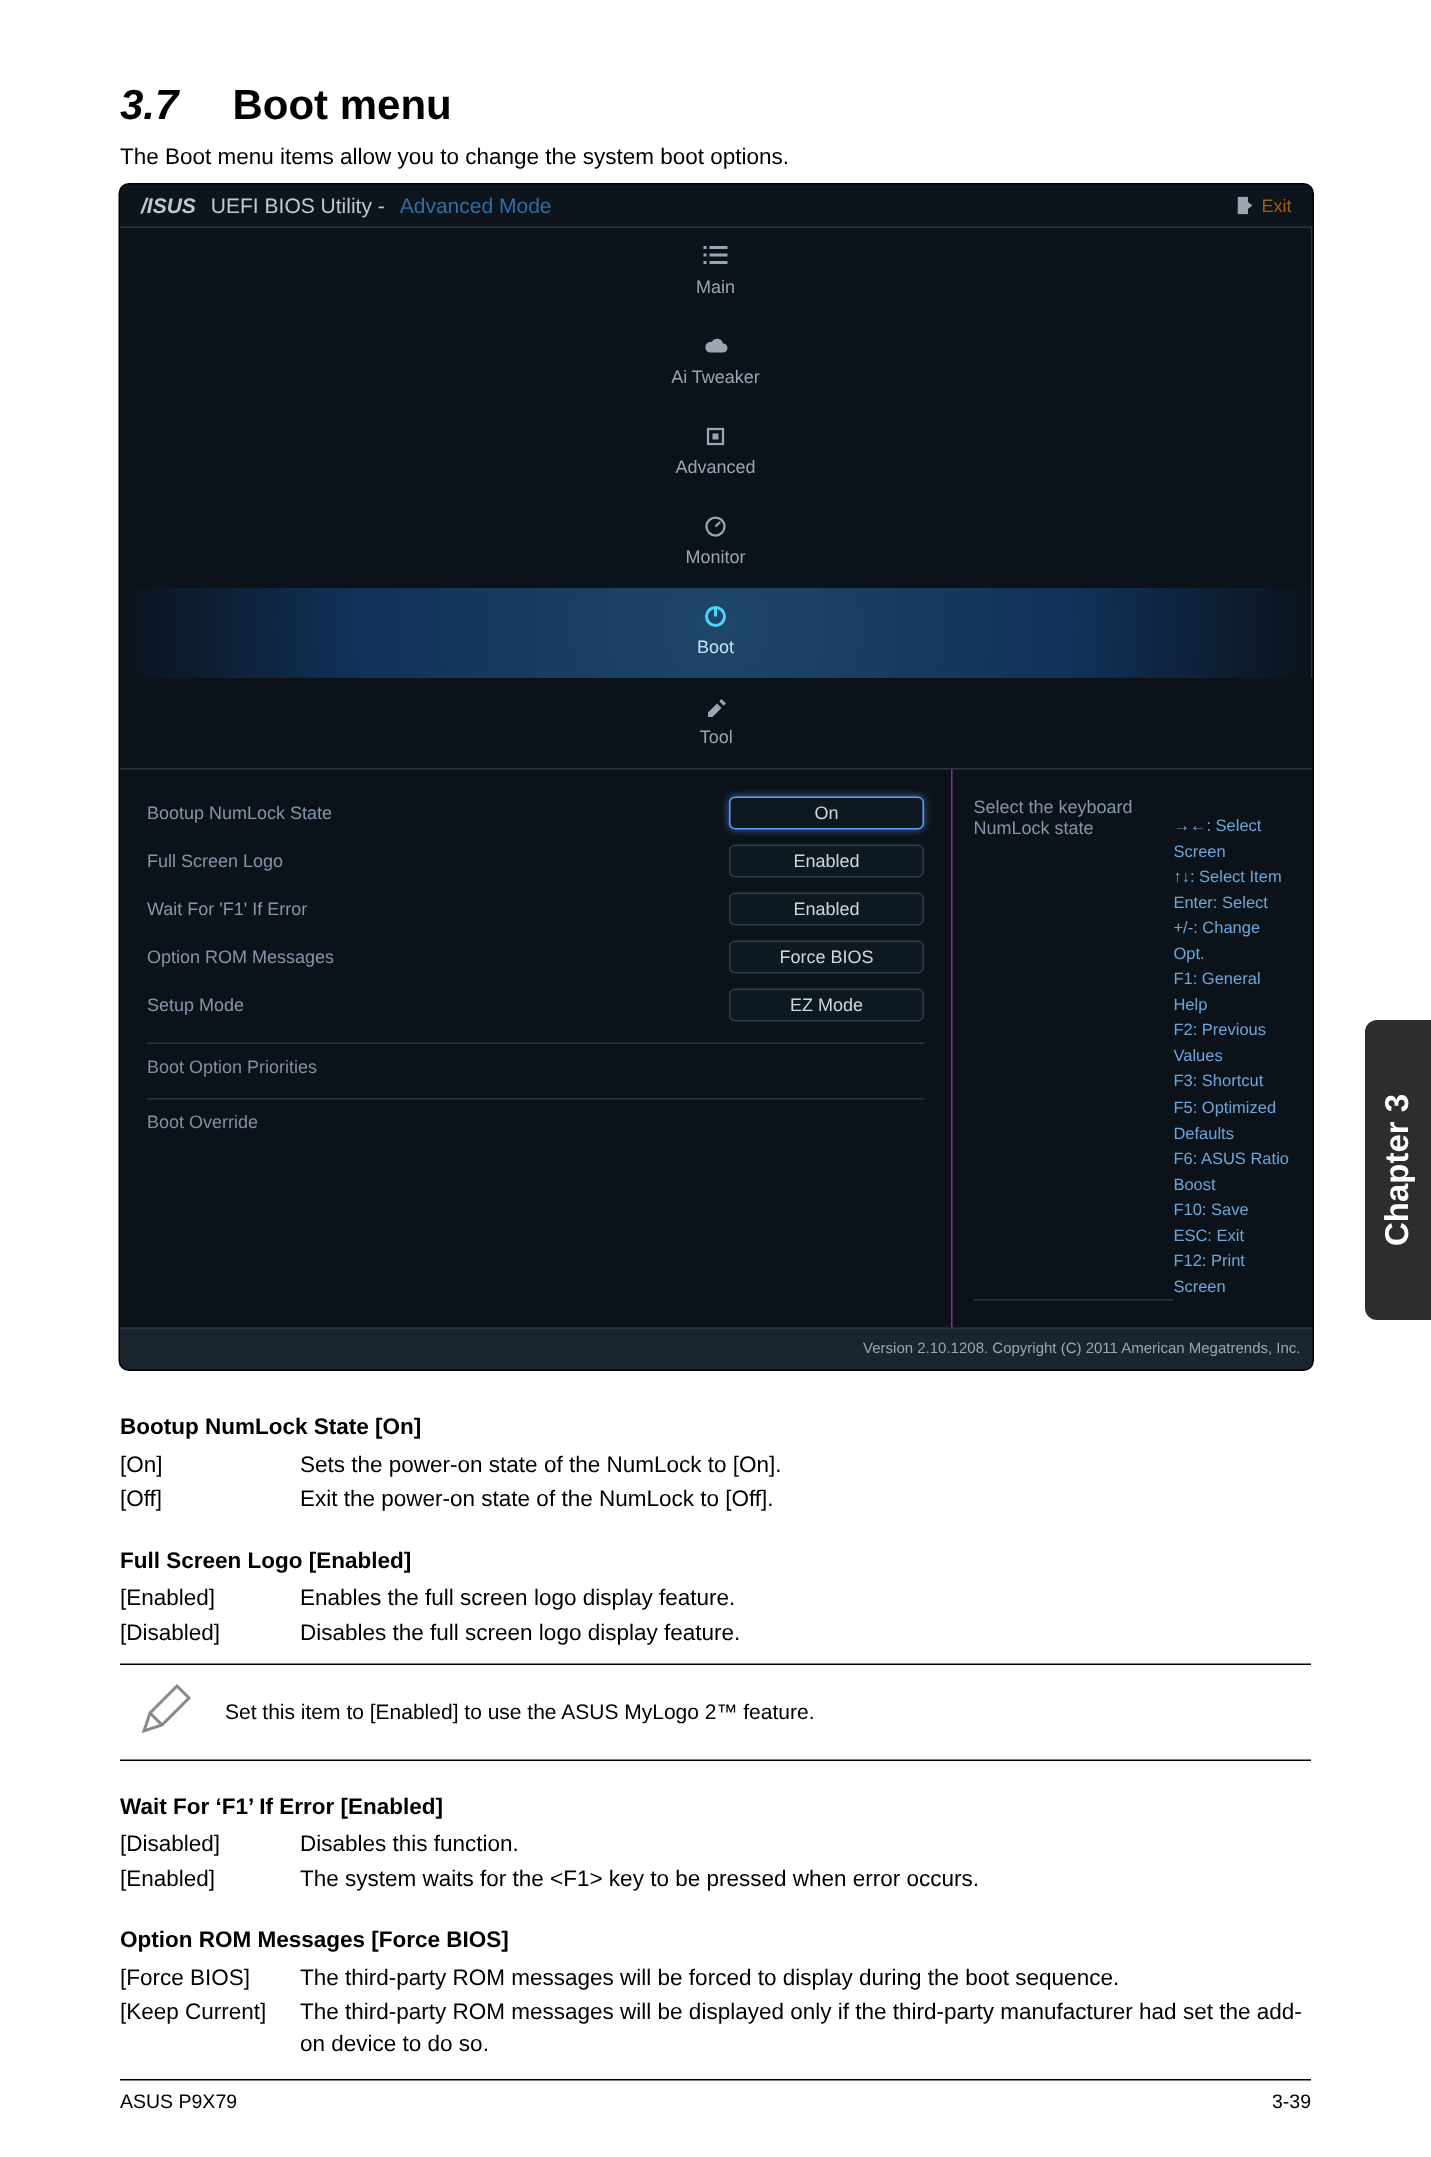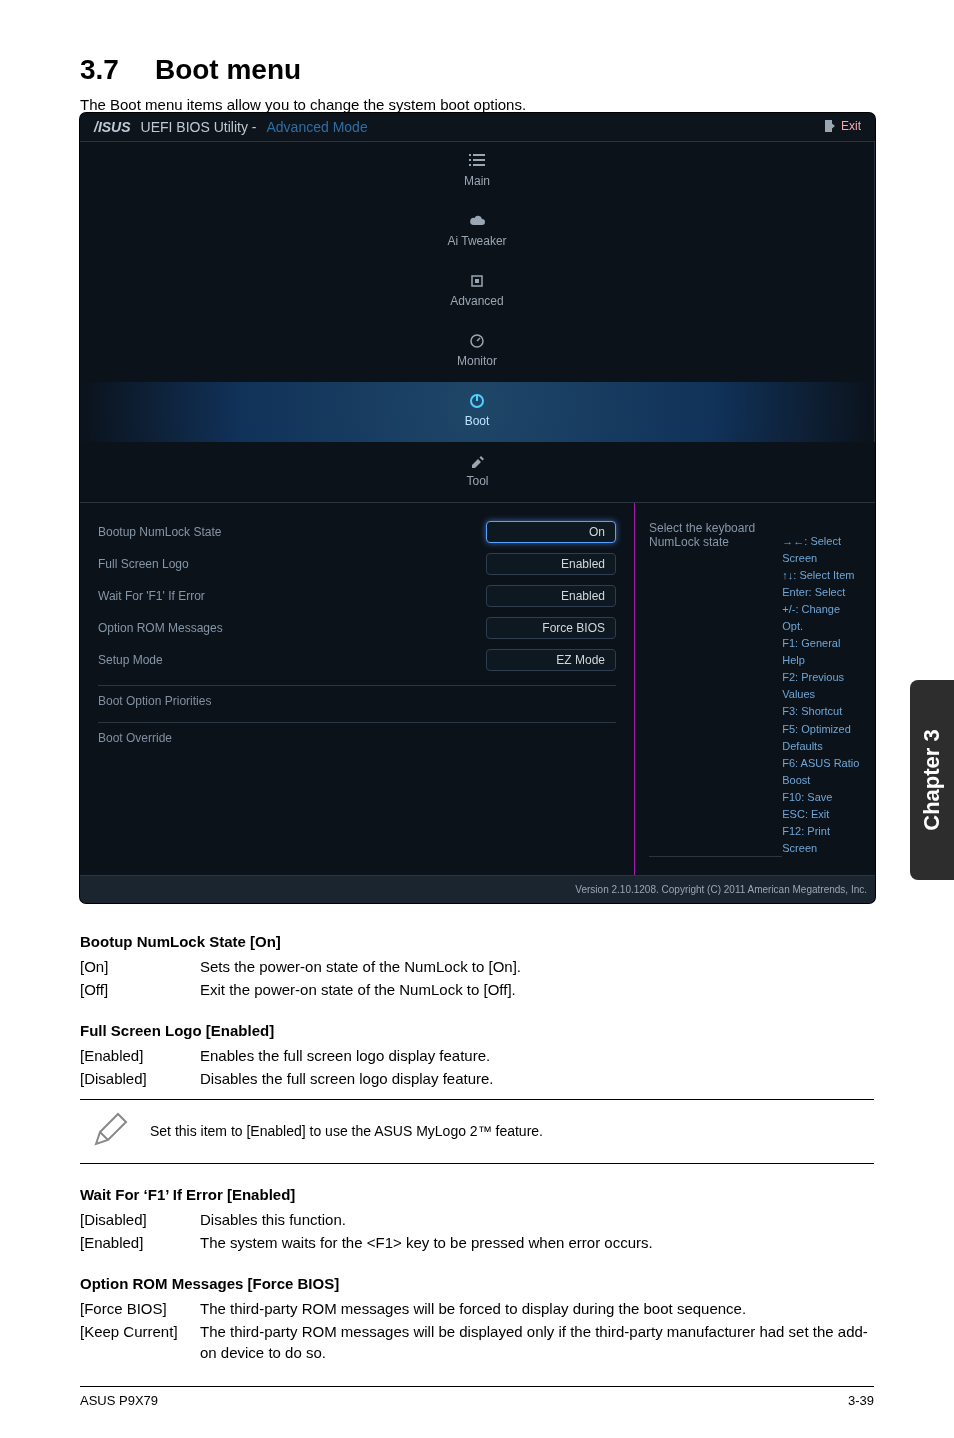--- a/index.html
+++ b/index.html
@@ -12,50 +12,50 @@
     position: relative;
   }
   .page {
     padding: 54px 80px 40px 80px;
   }
   h1.section-title {
     font-size: 28px;
     font-weight: 700;
     margin-bottom: 10px;
   }
-  h1.section-title .num { display: inline-block; margin-right: 36px; }
+  h1.section-title .num { display: inline-block; margin-right: 36px; font-style: italic; }
   .intro {
     font-size: 15px;
-    margin-bottom: 0;
+    margin-bottom: 10px;
   }
 
   
   .bios {
     width: 795px;
     border-radius: 6px;
     overflow: hidden;
     background: #0b121a;
     color: #cfd8dc;
     font-family: "Segoe UI", Arial, sans-serif;
     font-size: 12px;
     box-shadow: 0 0 0 1px #000;
     margin-bottom: 30px;
   }
   .bios-title {
     display: flex;
-    align-items: flex-start;
+    align-items: center;
     justify-content: space-between;
     padding: 6px 14px;
     background: #0d141c;
     border-bottom: 1px solid #2a3542;
   }
   .bios-title-left { display: flex; align-items: baseline; gap: 10px; color: #bfc9d4; font-size: 14px; }
   .bios-title-left .brand { font-weight: 700; font-style: italic; }
   .bios-title-left .mode { color: #2f6ea3; }
-  .bios-exit { display: flex; align-items: center; gap: 6px; color: #fca5a5; font-size: 12px; }
+  .bios-exit { display: flex; align-items: center; gap: 6px; color: #a16207; font-size: 12px; }
   .bios-exit .exit-icon {
     width: 10px; height: 12px;
     background: #9aa6b2;
     clip-path: polygon(0 0, 70% 0, 70% 30%, 100% 50%, 70% 70%, 70% 100%, 0 100%);
   }
 
   .bios-tabs {
     display: flex;
     border-bottom: 1px solid #2a3542;
     flex-direction: column;
@@ -85,21 +85,21 @@
 
   .opt-row { display: flex; justify-content: space-between; align-items: center; margin-bottom: 10px; }
   .opt-label { color: #8596a8; }
   .opt-val {
     width: 130px;
     padding: 3px 10px;
     border: 1px solid #2e3e50;
     background: #0d1820;
     color: #cfd8dc;
     border-radius: 4px;
-    text-align: right;
+    text-align: center;
     font-size: 12px;
   }
   .opt-val.active {
     border-color: #5aa0ff;
     box-shadow: 0 0 6px rgba(90,160,255,0.6);
   }
   .section-sep {
     border-top: 1px solid #2a3542;
     margin: 14px 0 10px 0;
     padding-top: 8px;

